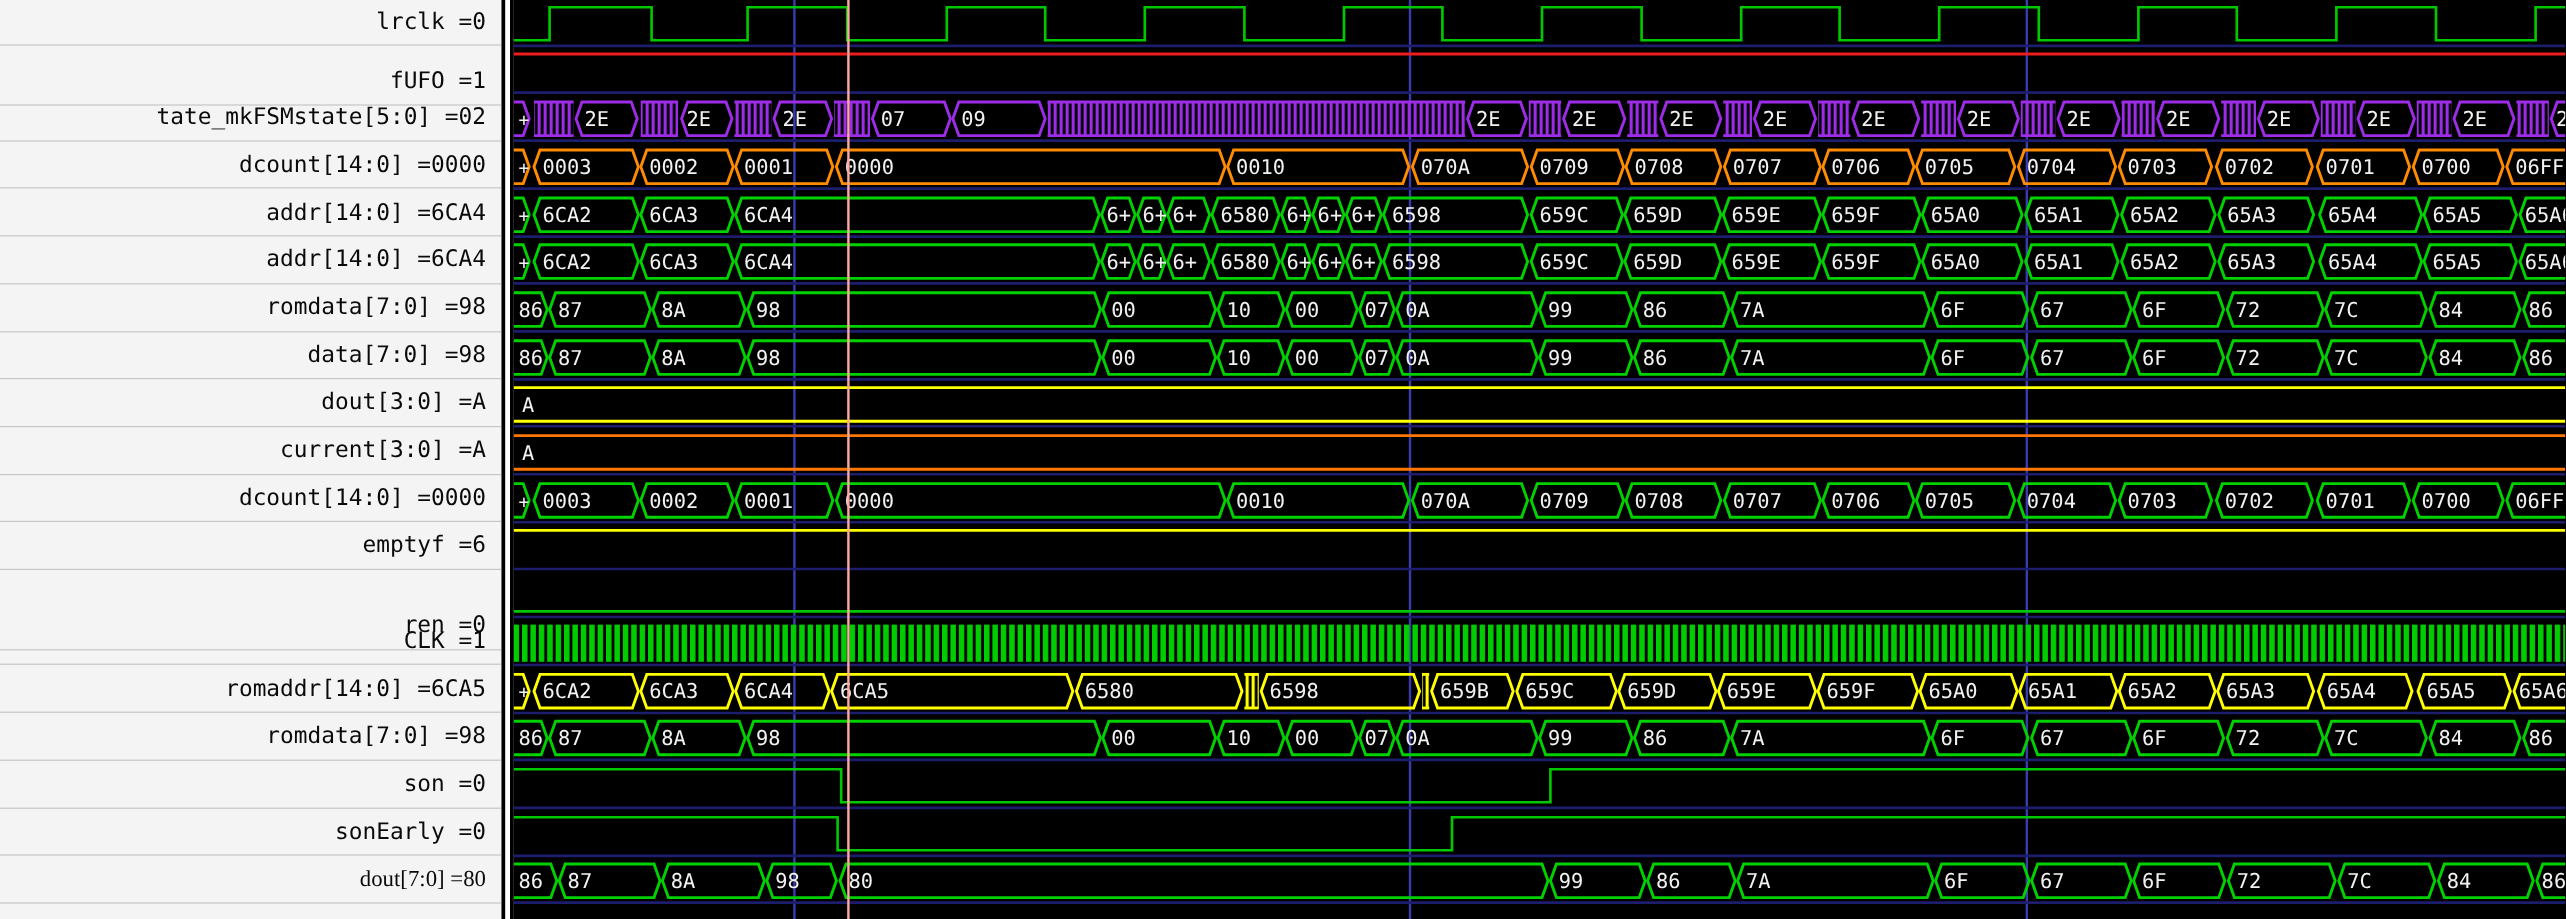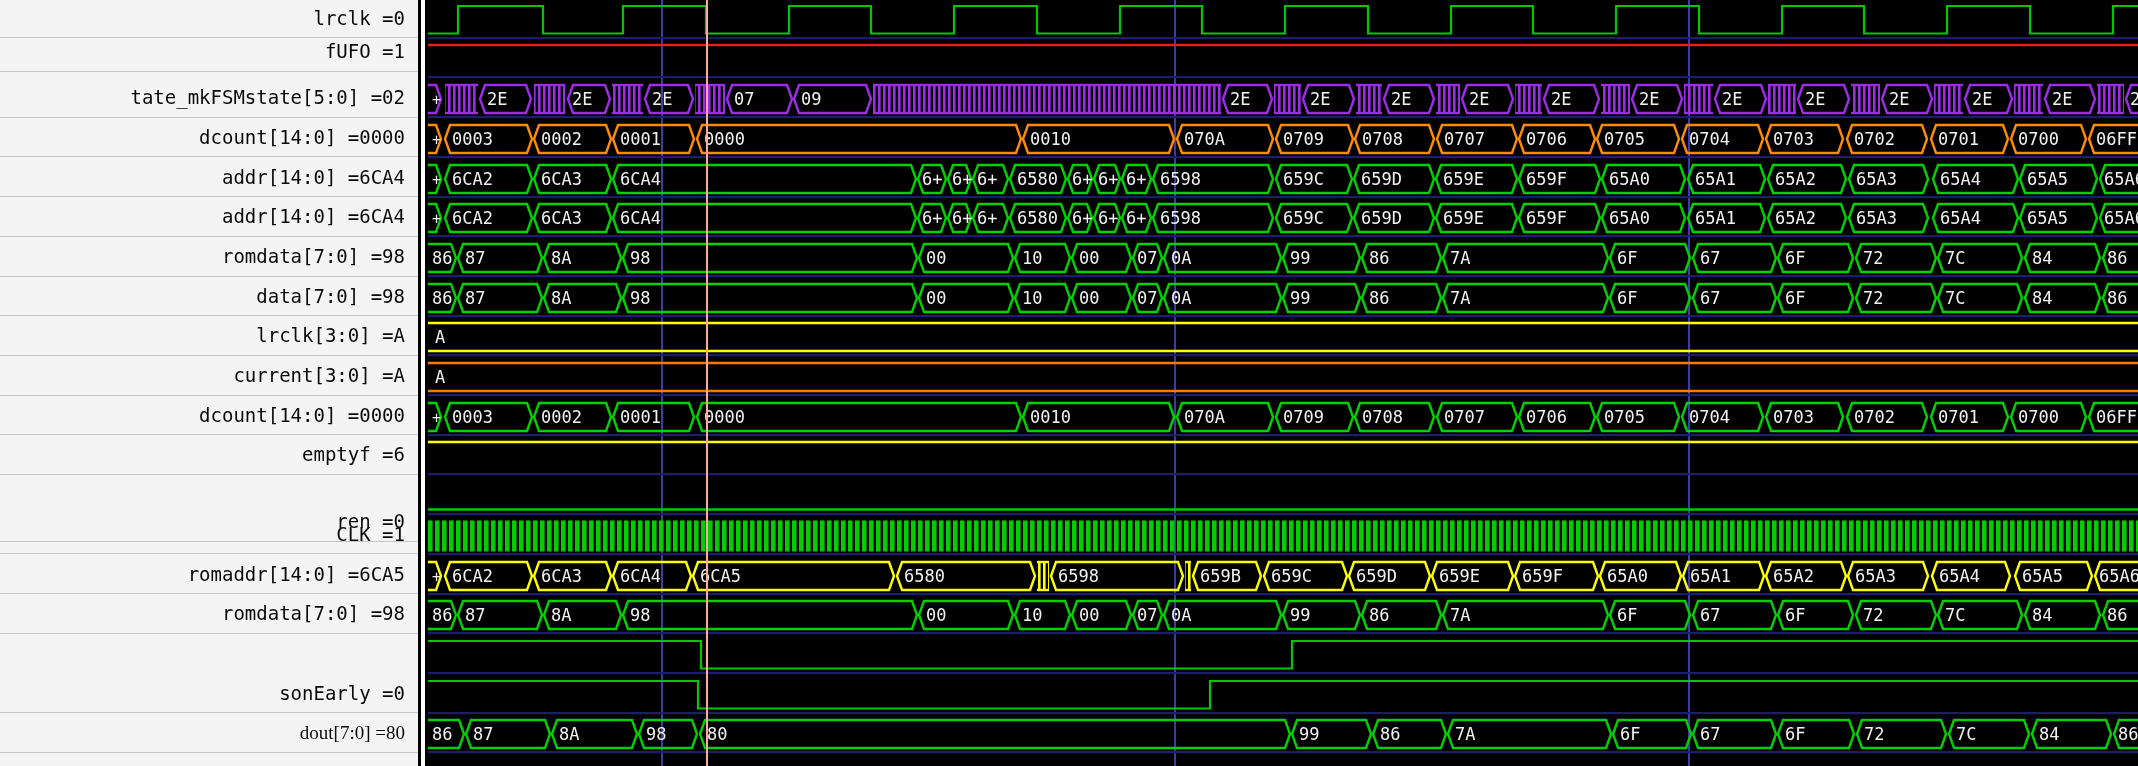--- a/index.html
+++ b/index.html
@@ -15,35 +15,36 @@
   .vline{position:absolute;top:0;width:2px;height:766px;z-index:0;}
   .cursor{position:absolute;top:0;width:2px;height:766px;z-index:3;}
   .wrow{position:absolute;left:0;width:1710px;height:41px;z-index:1;overflow:visible;}
 </style>
 </head>
 <body>
 
 <div class="app">
   <div class="labels" id="labels">
       <div class="lrow" style="top: -1.3px; height: 39.7px; line-height: 39.7px;"><span>lrclk =0</span></div>
-      <div class="lrow" style="top: 32px; height: 39.7px; line-height: 39.7px;"><span>fUFO =1</span></div>
+      <div class="lrow" style="top: 48px; height: 39.7px; line-height: 39.7px;"><span>fUFO =1</span></div>
       <div class="lrow" style="top: 78.1px; height: 39.7px; line-height: 39.7px;"><span>tate_mkFSMstate[5:0] =02</span></div>
       <div class="lrow" style="top: 117.8px; height: 39.7px; line-height: 39.7px;"><span>dcount[14:0] =0000</span></div>
       <div class="lrow" style="top: 157.5px; height: 39.7px; line-height: 39.7px;"><span>addr[14:0] =6CA4</span></div>
       <div class="lrow" style="top: 197.2px; height: 39.7px; line-height: 39.7px;"><span>addr[14:0] =6CA4</span></div>
       <div class="lrow" style="top: 236.9px; height: 39.7px; line-height: 39.7px;"><span>romdata[7:0] =98</span></div>
       <div class="lrow" style="top: 276.6px; height: 39.7px; line-height: 39.7px;"><span>data[7:0] =98</span></div>
-      <div class="lrow" style="top: 316.3px; height: 39.7px; line-height: 39.7px;"><span>lrclk[3:0] =A</span></div>
+      <div class="lrow" style="top: 316.3px; height: 39.7px; line-height: 39.7px;"><span>dout[3:0] =A</span></div>
       <div class="lrow" style="top: 356px; height: 39.7px; line-height: 39.7px;"><span>current[3:0] =A</span></div>
       <div class="lrow" style="top: 395.7px; height: 39.7px; line-height: 39.7px;"><span>dcount[14:0] =0000</span></div>
       <div class="lrow" style="top: 435.4px; height: 39.7px; line-height: 39.7px;"><span>emptyf =6</span></div>
       <div class="lrow" style="top: 502px; height: 39.7px; line-height: 39.7px; padding-left: 38px;"><span>ren =0</span></div>
       <div class="lrow" style="top: 514.8px; height: 39.7px; line-height: 39.7px;"><span>CLK =1</span></div>
       <div class="lrow" style="top: 554.5px; height: 39.7px; line-height: 39.7px;"><span>romaddr[14:0] =6CA5</span></div>
       <div class="lrow" style="top: 594.2px; height: 39.7px; line-height: 39.7px;"><span>romdata[7:0] =98</span></div>
+      <div class="lrow" style="top: 633.9px; height: 39.7px; line-height: 39.7px;"><span>son =0</span></div>
       <div class="lrow" style="top: 673.6px; height: 39.7px; line-height: 39.7px; text-align: right;"><span>sonEarly =0</span></div>
       <div class="lrow" style="top: 713.3px; height: 39.7px; line-height: 39.7px; font-family: Liberation Serif, serif;"><span>dout[7:0] =80</span></div>
     </div>
   <div class="divider"></div>
   <div class="wave" id="wave">
       <div class="vline" style="left: 233px; background: rgb(59, 59, 176);"></div>
       <div class="vline" style="left: 746px; background: rgb(59, 59, 176);"></div>
       <div class="vline" style="left: 1260px; background: rgb(59, 59, 176);"></div>
       <svg class="wrow" width="1710" height="41" style="top: -1.3px;">
         <line x1="0" y1="39.2" x2="1710" y2="39.2" stroke="#1d1d6e" stroke-width="2.2"></line>

